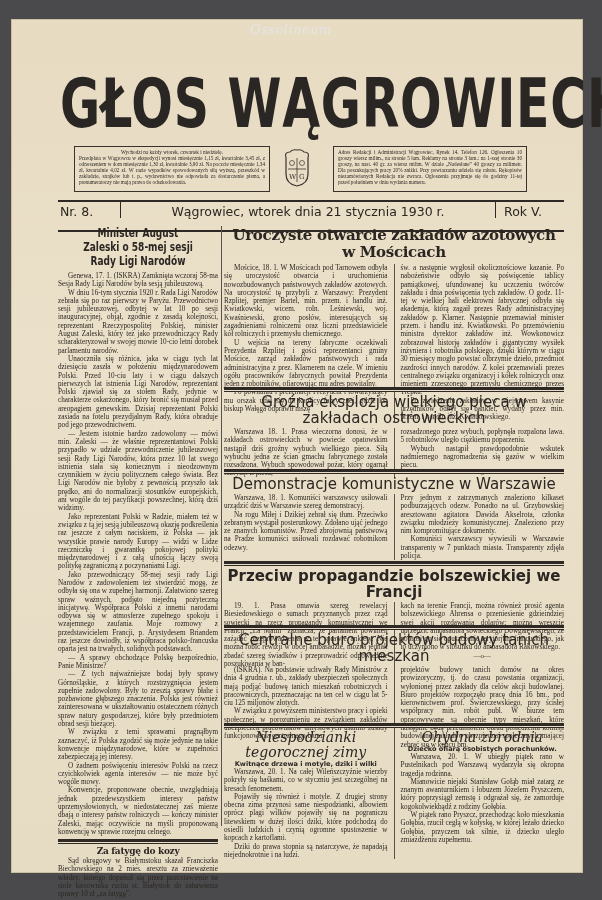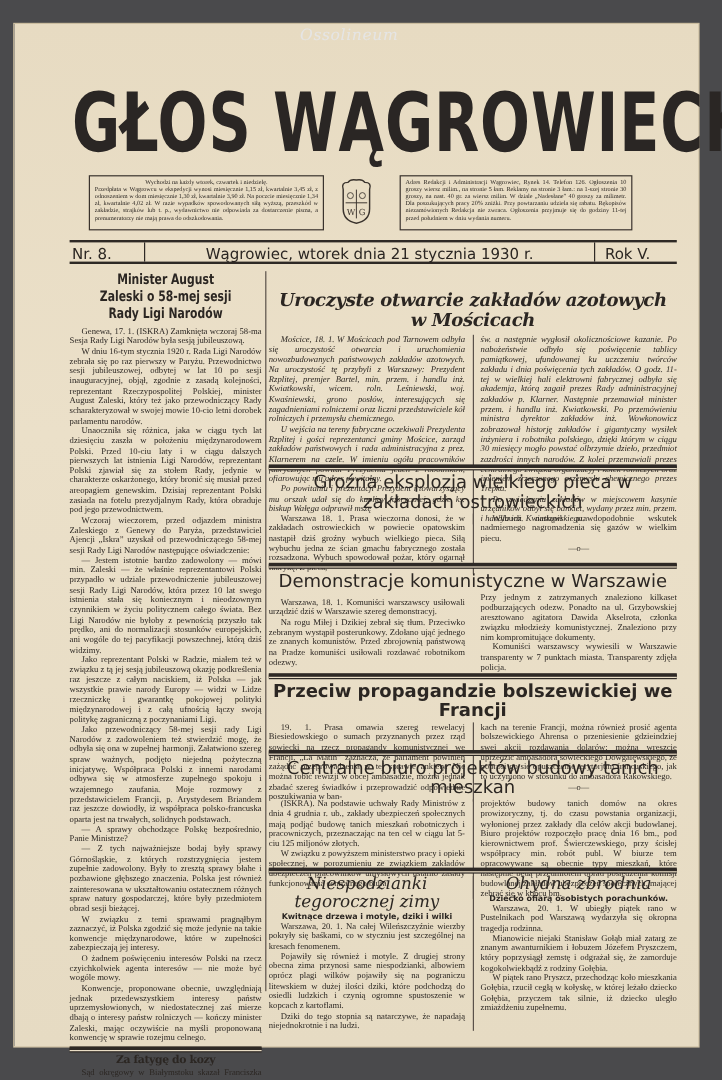--- a/index.html
+++ b/index.html
@@ -5,21 +5,21 @@
   html,body{margin:0;padding:0;}
   body{width:602px;height:900px;background:#4a4a4c;position:relative;overflow:hidden;font-family:"Liberation Serif",serif;color:#2b2622;}
   .paper{position:absolute;left:12px;top:20px;width:570px;height:852px;background:#e9ddc5;background:linear-gradient(180deg,#e7dbc2 0%,#ebe0c9 40%,#e6dbc3 100%);box-shadow:0 0 0 1px #cbbd9f;}
   .handwriting{position:absolute;left:250px;top:22px;font-family:"DejaVu Serif",serif;font-style:italic;font-size:13px;color:#e5e5e5;letter-spacing:0.5px;}
   .masthead{position:absolute;left:60px;top:68px;width:478px;height:72px;font-family:"DejaVu Sans",sans-serif;font-weight:bold;font-size:68px;line-height:72px;color:#2a2624;letter-spacing:1px;transform:scaleX(0.72);transform-origin:left top;white-space:nowrap;}
   .infobox{position:absolute;top:146px;height:46px;border:1.5px solid #3a332d;padding:2px 4px;font-size:5.2px;line-height:6.1px;text-align:justify;box-sizing:border-box;}
   .infobox.left{left:74px;width:196px;}
   .infobox.right{left:333px;width:194px;}
   .infobox .center{text-align:center;display:block;}
   .crest{position:absolute;left:282px;top:148px;width:30px;height:40px;}
-  .dateline{position:absolute;left:58px;top:200px;width:506px;height:20px;border-top:2px solid #2e2925;border-bottom:2.5px solid #2e2925;font-family:"DejaVu Sans",sans-serif;font-size:12.5px;line-height:20px;box-sizing:border-box;}
+  .dateline{position:absolute;left:58px;top:200px;width:506px;height:32px;border-top:2px solid #2e2925;border-bottom:2.5px solid #2e2925;font-family:"DejaVu Sans",sans-serif;font-size:12.5px;line-height:20px;box-sizing:border-box;}
   .dateline .nr{position:absolute;left:2px;top:0;}
   .dateline .date{position:absolute;left:62px;width:374px;top:0;text-align:center;border-left:1.5px solid #2e2925;border-right:1.5px solid #2e2925;height:16px;}
   .dateline .rok{position:absolute;right:22px;top:0;}
   .col-left{position:absolute;left:58px;top:226px;width:160px;}
   .col-divider{position:absolute;left:221px;top:226px;width:1px;height:600px;background:#5a514a;}
   .col-right{position:absolute;left:224px;top:226px;width:340px;}
   .headline-cond{font-family:"DejaVu Sans",sans-serif;font-weight:bold;text-align:center;font-size:12px;line-height:14px;transform:scaleX(0.75);}
   .body{font-size:7.2px;line-height:8.3px;text-align:justify;hyphens:auto;}
   .body p{margin:0;text-indent:10px;}
   .h-serif-bold{font-family:"DejaVu Serif",serif;font-weight:bold;text-align:center;font-size:15px;line-height:17px;letter-spacing:-0.3px;margin:0;}
@@ -67,41 +67,40 @@
   <span class="date">Wągrowiec, wtorek dnia 21 stycznia 1930 r.</span>
   <span class="rok">Rok V.</span>
 </div>
 
 <div class="col-left">
   <div class="headline-cond">Minister August Zaleski o 58-mej sesji Rady Ligi Narodów</div>
   <div class="body" style="margin-top:4px;">
     <p>Genewa, 17. 1. (ISKRA) Zamknięta wczoraj 58-ma Sesja Rady Ligi Narodów była sesją jubileuszową.</p>
     <p>W dniu 16-tym stycznia 1920 r. Rada Ligi Narodów zebrała się po raz pierwszy w Paryżu. Przewodnictwo sesji jubileuszowej, odbytej w lat 10 po sesji inauguracyjnej, objął, zgodnie z zasadą kolejności, reprezentant Rzeczypospolitej Polskiej, minister August Zaleski, który też jako przewodniczący Rady scharakteryzował w swojej mowie 10-cio letni dorobek parlamentu narodów.</p>
     <p>Unaoczniła się różnica, jaka w ciągu tych lat dziesięciu zaszła w położeniu międzynarodowem Polski. Przed 10-ciu laty i w ciągu dalszych pierwszych lat istnienia Ligi Narodów, reprezentant Polski zjawiał się za stołem Rady, jedynie w charakterze oskarżonego, który bronić się musiał przed areopagiem genewskim. Dzisiaj reprezentant Polski zasiada na fotelu prezydjalnym Rady, która obraduje pod jego przewodnictwem.</p>
-    <p>Wczoraj wieczorem, przed odjazdem ministra Zaleskiego z Genewy do Paryża, przedstawiciel Ajencji „Iskra” uzyskał od przewodniczącego 58-mej sesji Rady Ligi Narodów następujące oświadczenie:</p>
     <p>— Jestem istotnie bardzo zadowolony — mówi min. Zaleski — że właśnie reprezentantowi Polski przypadło w udziale przewodniczenie jubileuszowej sesji Rady Ligi Narodów, która przez 10 lat swego istnienia stała się koniecznym i nieodzownym czynnikiem w życiu politycznem całego świata. Bez Ligi Narodów nie byłoby z pewnością przyszło tak prędko, ani do normalizacji stosunków europejskich, ani wogóle do tej pacyfikacji powszechnej, którą dziś widzimy.</p>
     <p>Jako reprezentant Polski w Radzie, miałem też w związku z tą jej sesją jubileuszową okazję podkreślenia raz jeszcze z całym naciskiem, iż Polska — jak wszystkie prawie narody Europy — widzi w Lidze rzeczniczkę i gwarantkę pokojowej polityki międzynarodowej i z całą ufnością łączy swoją politykę zagraniczną z poczynaniami Ligi.</p>
     <p>Jako przewodniczący 58-mej sesji rady Ligi Narodów z zadowoleniem też stwierdzić mogę, że odbyła się ona w zupełnej harmonji. Załatwiono szereg spraw ważnych, podjęto niejedną pożyteczną inicjatywę. Współpraca Polski z innemi narodami odbywa się w atmosferze zupełnego spokoju i wzajemnego zaufania. Moje rozmowy z przedstawicielem Francji, p. Arystydesem Briandem raz jeszcze dowiodły, iż współpraca polsko-francuska oparta jest na trwałych, solidnych podstawach.</p>
     <p>— A sprawy obchodzące Polskę bezpośrednio, Panie Ministrze?</p>
     <p>— Z tych najważniejsze bodaj były sprawy Górnośląskie, z których rozstrzygnięcia jestem zupełnie zadowolony. Były to zresztą sprawy błahe i pozbawione głębszego znaczenia. Polska jest również zainteresowana w ukształtowaniu ostatecznem różnych spraw natury gospodarczej, które były przedmiotem obrad sesji bieżącej.</p>
     <p>W związku z temi sprawami pragnąłbym zaznaczyć, iż Polska zgodzić się może jedynie na takie konwencje międzynarodowe, które w zupełności zabezpieczają jej interesy.</p>
     <p>O żadnem poświęceniu interesów Polski na rzecz czyichkolwiek agenta interesów — nie może być wogóle mowy.</p>
     <p>Konwencje, proponowane obecnie, uwzględniają jednak przedewszystkiem interesy państw uprzemysłowionych, w niedostatecznej zaś mierze dbają o interesy państw rolniczych — kończy minister Zaleski, mając oczywiście na myśli proponowaną konwencję w sprawie rozejmu celnego.</p>
   </div>
   <div class="rule"></div>
   <div class="h-serif-bold" style="font-size:9px;line-height:11px;">Za fatygę do kozy</div>
   <div class="body">
       <p>Sąd okręgowy w Białymstoku skazał Franciszka Biechowskiego na 2 mies. aresztu za znieważenie władzy, którego dopuścił się przez pozostawienie na stole kierownika ruchu st. Białystok do załatwienia sprawy 10 zł „za fatygę”.</p>
     </div>
 </div>
 
 <div class="col-divider"></div>
 
 <div class="col-right">
-  <div class="sec" style="top:16px;font-style:italic;">
+  <div class="sec" style="top:1px;">
     <div class="h-serif-bold">Uroczyste otwarcie zakładów azotowych w Mościcach</div>
     <div class="twocol body" style="margin-top:3px;">
       <div>
         <p>Mościce, 18. 1. W Mościcach pod Tarnowem odbyła się uroczystość otwarcia i uruchomienia nowozbudowanych państwowych zakładów azotowych. Na uroczystość tę przybyli z Warszawy: Prezydent Rzplitej, premjer Bartel, min. przem. i handlu inż. Kwiatkowski, wicem. roln. Leśniewski, woj. Kwaśniewski, grono posłów, interesujących się zagadnieniami rolniczemi oraz liczni przedstawiciele kół rolniczych i przemysłu chemicznego.</p>
         <p>U wejścia na tereny fabryczne oczekiwali Prezydenta Rzplitej i gości reprezentanci gminy Mościce, zarząd zakładów państwowych i rada administracyjna z prez. Klarnerem na czele. W imieniu ogółu pracowników fabrycznych powitał Prezydenta jeden z robotników, ofiarowując mu adres powitalny.</p>
         <p>Po powitaniu i prezentacji Prezydent i towarzyszący mu orszak udał się do kaplicy fabrycznej, gdzie ks. biskup Wałęga odprawił mszę</p>
       </div>
       <div class="sep"></div>
       <div>
         <p style="text-indent:0;">św. a następnie wygłosił okolicznościowe kazanie. Po nabożeństwie odbyło się poświęcenie tablicy pamiątkowej, ufundowanej ku uczczeniu twórców zakładu i dnia poświęcenia tych zakładów. O godz. 11-tej w wielkiej hali elektrowni fabrycznej odbyła się akademja, którą zagaił prezes Rady administracyjnej zakładów p. Klarner. Następnie przemawiał minister przem. i handlu inż. Kwiatkowski. Po przemówieniu ministra dyrektor zakładów inż. Wowkonowicz zobrazował historję zakładów i gigantyczny wysiłek inżyniera i robotnika polskiego, dzięki którym w ciągu 30 miesięcy mogło powstać olbrzymie dzieło, przedmiot zazdrości innych narodów. Z kolei przemawiali prezes centralnego związku organizacyj i kółek rolniczych oraz imieniem zrzeszonego przemysłu chemicznego prezes Trepka.</p>
@@ -112,30 +111,31 @@
 
   <div class="sec" style="top:158px;">
     <div class="rule"></div>
     <div class="h-sans">Groźna eksplozja wielkiego pieca w zakładach ostrowieckich</div>
     <div class="twocol body" style="margin-top:2px;">
       <div>
           <p>Warszawa 18. 1. Prasa wieczorna donosi, że w zakładach ostrowieckich w powiecie opatowskim nastąpił dziś groźny wybuch wielkiego pieca. Siłą wybuchu jedna ze ścian gmachu fabrycznego została rozsadzona. Wybuch spowodował pożar, który ogarnął fabrykę. Z pieca,</p>
         </div>
       <div class="sep"></div>
       <div>
+        <p style="text-indent:0;">rozsadzonego przez wybuch, popłynęła rozpalona lawa. 5 robotników uległo ciężkiemu poparzeniu.</p>
         <p>Wybuch nastąpił prawdopodobnie wskutek nadmiernego nagromadzenia się gazów w wielkim piecu.</p>
         <div class="small-rule">—o—</div>
       </div>
     </div>
   </div>
 
   <div class="sec" style="top:240px;">
     <div class="rule"></div>
     <div class="h-sans">Demonstracje komunistyczne w Warszawie</div>
-    <div class="twocol body" style="margin-top:2px;align-items:center;">
+    <div class="twocol body" style="margin-top:2px;">
       <div>
         <p>Warszawa, 18. 1. Komuniści warszawscy usiłowali urządzić dziś w Warszawie szereg demonstracyj.</p>
         <p>Na rogu Miłej i Dzikiej zebrał się tłum. Przeciwko zebranym wystąpił posterunkowy. Zdołano ująć jednego ze znanych komunistów. Przed zbrojownią państwową na Pradze komuniści usiłowali rozdawać robotnikom odezwy.</p>
       </div>
       <div class="sep"></div>
       <div>
         <p style="text-indent:0;">Przy jednym z zatrzymanych znaleziono kilkaset podburzających odezw. Ponadto na ul. Grzybowskiej aresztowano agitatora Dawida Akselrota, członka związku młodzieży komunistycznej. Znaleziono przy nim kompromitujące dokumenty.</p>
         <p>Komuniści warszawscy wywiesili w Warszawie transparenty w 7 punktach miasta. Transparenty zdjęła policja.</p>
       </div>
     </div>
@@ -173,21 +173,21 @@
 
   <div class="sec" style="top:494px;">
     <div class="rule"></div>
     <div class="twocol">
       <div>
         <div class="h-serif">Niespodzianki tegorocznej zimy</div>
         <div class="subhead">Kwitnące drzewa i motyle, dziki i wilki</div>
         <div class="body">
           <p>Warszawa, 20. 1. Na całej Wileńszczyźnie wierzby pokryły się baśkami, co w styczniu jest szczególnej na kresach fenomenem.</p>
           <p>Pojawiły się również i motyle. Z drugiej strony obecna zima przynosi same niespodzianki, albowiem oprócz plagi wilków pojawiły się na pograniczu litewskiem w dużej ilości dziki, które podchodzą do osiedli ludzkich i czynią ogromne spustoszenie w kopcach z kartoflami.</p>
-          <p>Dziki do tego stopnia są natarczywe, że napadają niejednokrotnie i na ludzi.</p>
+          <p>Dziki do prawa stopnia są natarczywe, że napadają niejednokrotnie i na ludzi.</p>
         </div>
       </div>
       <div class="sep"></div>
       <div>
         <div class="h-serif">Ohydna zbrodnia</div>
         <div class="subhead">Dziecko ofiarą osobistych porachunków.</div>
         <div class="body">
           <p>Warszawa, 20. 1. W ubiegły piątek rano w Pustelnikach pod Warszawą wydarzyła się okropna tragedja rodzinna.</p>
           <p>Mianowicie niejaki Stanisław Gołąb miał zatarg ze znanym awanturnikiem i łobuzem Józefem Pryszczem, który poprzysiągł zemstę i odgrażał się, że zamorduje kogokolwiekbądź z rodziny Gołębia.</p>
           <p>W piątek rano Pryszcz, przechodząc koło mieszkania Gołębia, rzucił cegłą w kołyskę, w której leżało dziecko Gołębia, przyczem tak silnie, iż dziecko uległo zmiażdżeniu zupełnemu.</p>

